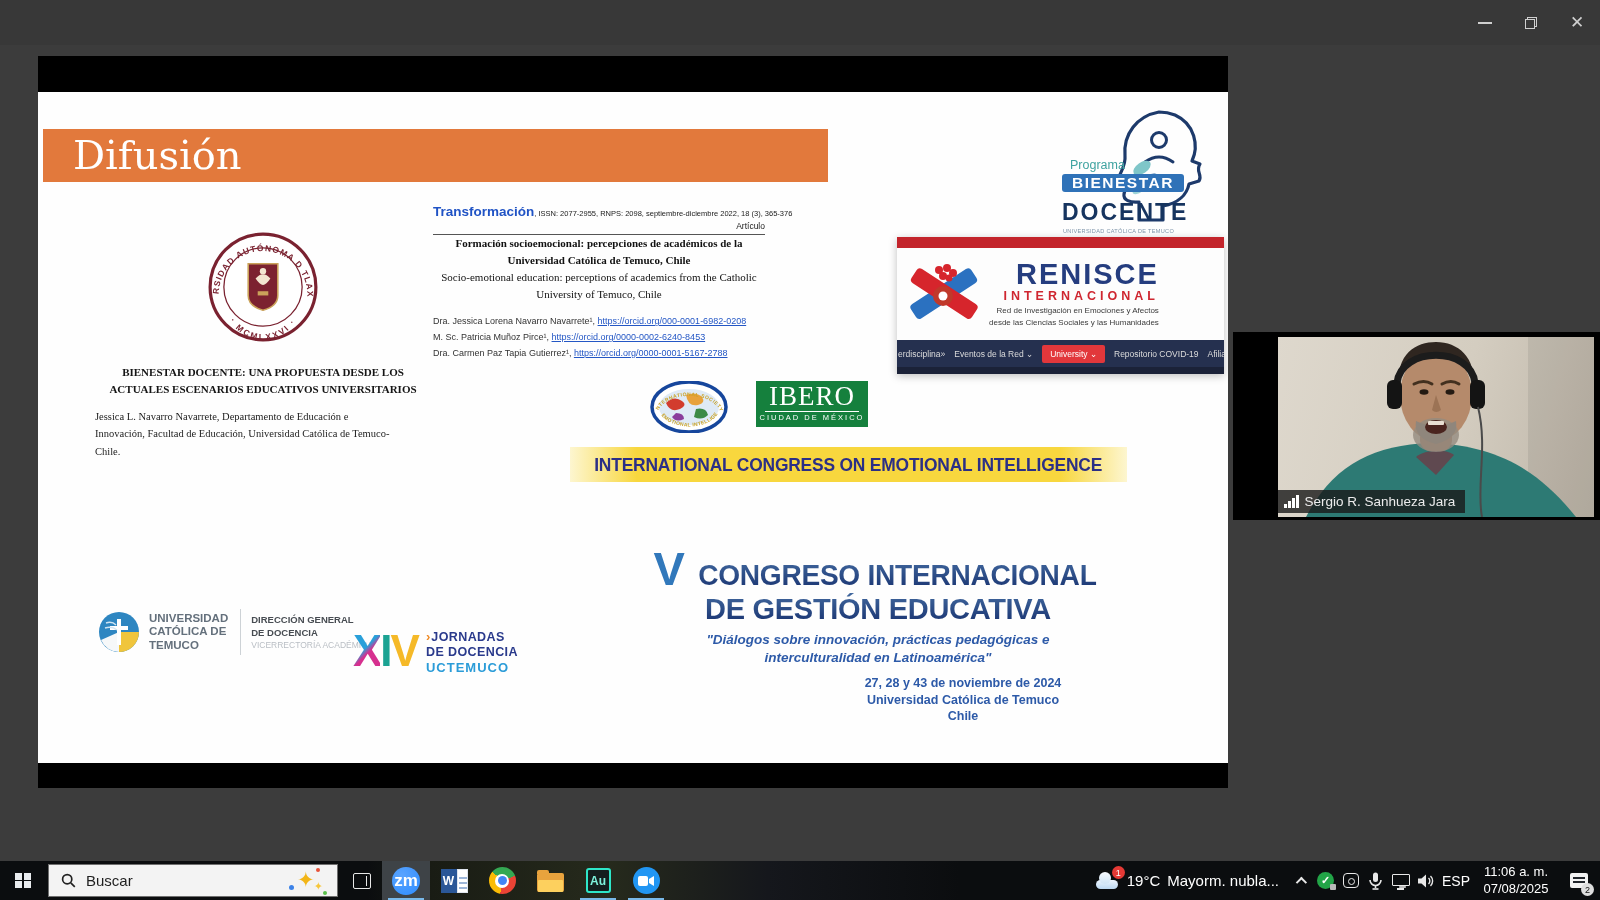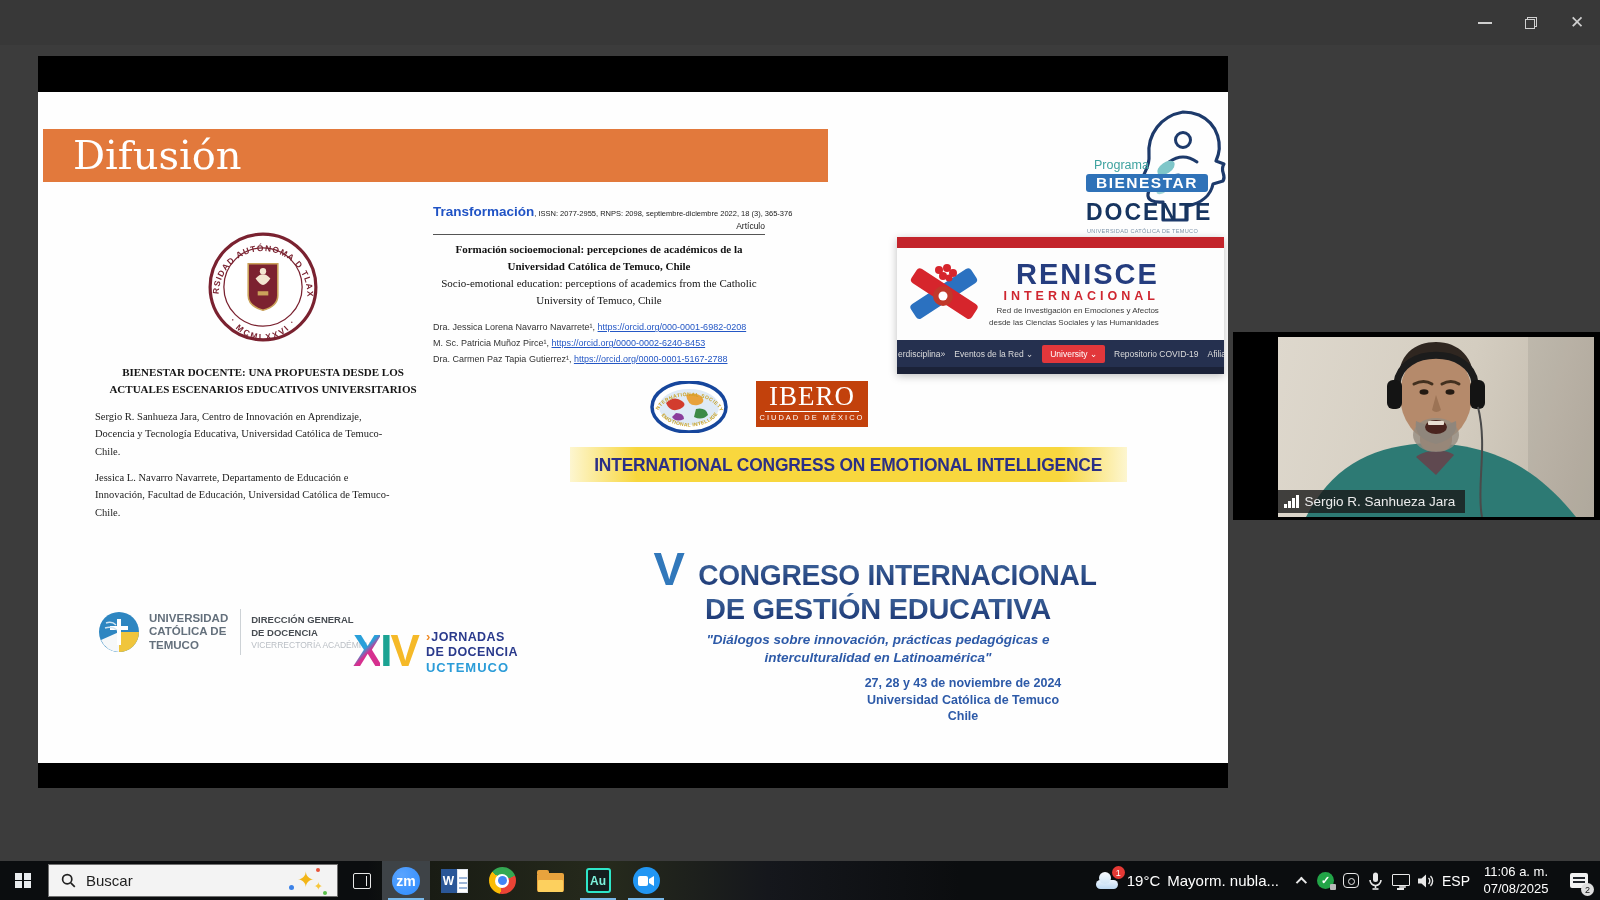--- a/index.html
+++ b/index.html
@@ -37,21 +37,21 @@
                    font-family:"Liberation Serif", serif; font-size:10.5px; color:#222; line-height:1.65; }
   .paper-authors p { margin-bottom:9px; }
 
   
   .article { position:absolute; left:395px; top:112px; width:332px; }
   .art-head { display:flex; align-items:baseline; white-space:nowrap; }
   .art-journal { color:#2053c5; font-weight:700; font-size:13.5px; }
   .art-meta { font-size:7.5px; color:#1a1a1a; }
   .art-kind { text-align:right; font-size:8.5px; color:#1a1a1a; margin-top:2px; }
   .art-rule { border-top:1px solid #555; margin-top:3px; }
-  .art-titles { margin-top:6px; text-align:center; font-family:"Liberation Serif", serif; color:#111; }
+  .art-titles { text-align:center; font-family:"Liberation Serif", serif; color:#111; }
   .art-titles .t-es { font-weight:700; font-size:11px; line-height:17px; }
   .art-titles .t-en { font-size:11px; line-height:17px; }
   .art-authors { margin-top:10px; font-size:9px; color:#333; white-space:nowrap; }
   .art-authors div { line-height:16px; }
   .orcid { color:#2457c5; text-decoration:underline; }
 
   
   .renisce { position:absolute; left:859px; top:145px; width:327px; height:137px;
              box-shadow:0 2px 8px rgba(0,0,0,.25);text-align:right; }
   .rn-red { height:11px; background:#c3242b; }
@@ -62,31 +62,31 @@
   .rn-sub { color:#cf2630; font-weight:700; font-size:12.5px; letter-spacing:4px; line-height:1.2; }
   .rn-tag { font-size:8px; color:#3a3a3a; line-height:1.3; margin-top:2px; }
   .rn-nav { height:27px; background:#25304f; display:flex; align-items:center; gap:9px;
             font-size:8.5px; color:#dcdcdc; padding:0 5px; white-space:nowrap; overflow:hidden; }
   .rn-nav .rn-item { margin-left:-4px; }
   .rn-nav .rn-item + .rn-item { margin-left:0; }
   .rn-btn { background:#e2373b; color:#fff; padding:4px 8px; border-radius:2px; }
   .rn-strip { height:7px; background:#1b2238; }
 
   
-  .bienestar { position:absolute; left:1046px; top:14px; width:155px; height:130px; }
+  .bienestar { position:absolute; left:1022px; top:14px; width:155px; height:130px; }
   .bd-head { position:absolute; right:0; top:0; }
   .bd-programa { position:absolute; left:10px; top:52px; color:#3fa3a0; font-size:12.5px; }
   .bd-box { position:absolute; left:2px; top:68px; background:#2f72b8; color:#fff; font-weight:700;
             font-size:15.5px; letter-spacing:1.5px; padding:0 10px; border-radius:3px; }
   .bd-docente { position:absolute; left:2px; top:93px; color:#16345f; font-weight:700; font-size:23px; letter-spacing:2px; }
   .bd-caption { position:absolute; left:3px; top:122px; color:#7d93a8; font-size:5.6px; letter-spacing:.3px; }
 
   
   .isei { position:absolute; left:612px; top:289px; width:78px; height:52px; }
-  .ibero { position:absolute; left:718px; top:289px; width:112px; height:46px; background:#c2410c;
+  .ibero { position:absolute; left:718px; top:289px; width:112px; height:46px; background:#15803d;
            color:#fff; text-align:center; }
   .ibero-name { font-family:"Liberation Serif", serif; font-size:27px; line-height:30px; letter-spacing:1px;
                 border-bottom:1px solid #fff; display:inline-block; padding:0 4px; }
   .ibero-city { font-size:7.5px; letter-spacing:2px; margin-top:1px; }
 
   .congress-banner { position:absolute; left:532px; top:355px; width:557px; height:35px;
        background:linear-gradient(90deg,#fdf6d0 0%,#f8d73e 12%,#f8d73e 88%,#fdf6d0 100%);
        display:flex; align-items:center; justify-content:center; }
   .congress-banner span { color:#2b2f86; font-weight:700; font-size:18.5px; white-space:nowrap;
        transform:scaleX(.94); letter-spacing:-.2px; }
@@ -154,21 +154,21 @@
   .taskview-btn { position:absolute; left:344px; top:0; width:36px; height:39px; display:flex; align-items:center; justify-content:center; }
   .tv-icon { position:relative; width:18px; height:16px; border:1.5px solid #e8e8e8; border-radius:2px; }
   .tv-icon::after { content:""; position:absolute; right:3px; top:2px; bottom:2px; width:1.5px; background:#e8e8e8; }
 
   .app-cell { position:absolute; top:0; width:48px; height:39px; display:flex; align-items:center; justify-content:center; }
   .cell-0 { left:382px; background:#3e4347; } .cell-1 { left:430px; } .cell-2 { left:478px; }
   .cell-3 { left:526px; } .cell-4 { left:574px; } .cell-5 { left:622px; }
   .underline { position:absolute; left:6px; right:6px; bottom:0; height:2.5px; background:#79b8e8; }
 
   .zm-icon { width:28px; height:28px; border-radius:50%; background:radial-gradient(circle at 35% 30%,#5aa4ff,#2d8cff);
-             color:#fff; font-weight:700; font-size:14px; display:flex; align-items:center; justify-content:center; }
+             color:#fff; font-weight:700; font-size:17px; display:flex; align-items:center; justify-content:center; }
   .word-icon { display:flex; align-items:center; }
   .word-w { width:16px; height:24px; background:#2b5797; color:#fff; font-weight:700; font-size:12px;
             display:flex; align-items:center; justify-content:center; }
   .word-page { width:11px; height:24px; background:#fff;
       background-image:repeating-linear-gradient(#fff 0 3px,#9db6d8 3px 5px); background-size:8px 100%;
       background-position:1.5px 4px; background-repeat:no-repeat; border:1px solid #dfe5ee; }
   .chrome-icon { position:relative; width:27px; height:27px; border-radius:50%;
       background:conic-gradient(from -50deg,#34a853 0 120deg,#ea4335 120deg 240deg,#fbbc05 240deg 360deg); }
   .chrome-icon::before { content:""; position:absolute; left:6.5px; top:6.5px; width:14px; height:14px;
       border-radius:50%; background:#fff; }
@@ -257,21 +257,20 @@
           <textPath href="#arcBot" startOffset="50%" text-anchor="middle">· MCMLXXVI ·</textPath>
         </text>
         <path d="M 38 30 h 28 v 30 q 0 10 -14 14 q -14 -4 -14 -14 Z" fill="#7c2230" stroke="#caa25a" stroke-width="1.5"></path>
         <path d="M 45 44 q 7 -8 14 0 q -4 6 -7 6 q -3 0 -7 -6 Z" fill="#f3e6d0"></path>
         <circle cx="52" cy="37" r="3" fill="#f3e6d0"></circle>
         <rect x="47" y="56" width="10" height="4" fill="#caa25a"></rect>
       </svg>
 
       <div class="paper-title">BIENESTAR DOCENTE: UNA PROPUESTA DESDE LOS ACTUALES ESCENARIOS EDUCATIVOS UNIVERSITARIOS</div>
       <div class="paper-authors">
-        <p>Sergio R. Sanhueza Jara, Centro de Innovación en Aprendizaje, Docencia y Tecnología Educativa, Universidad Católica de Temuco-Chile.</p>
         <p>Jessica L. Navarro Navarrete, Departamento de Educación e Innovación, Facultad de Educación, Universidad Católica de Temuco-Chile.</p>
       </div>
 
       <div class="article">
         <div class="art-head">
           <span class="art-journal">Transformación</span>
           <span class="art-meta">, ISSN: 2077-2955, RNPS: 2098, septiembre-diciembre 2022, 18 (3), 365-376</span>
         </div>
         <div class="art-kind">Artículo</div>
         <div class="art-rule"></div>

